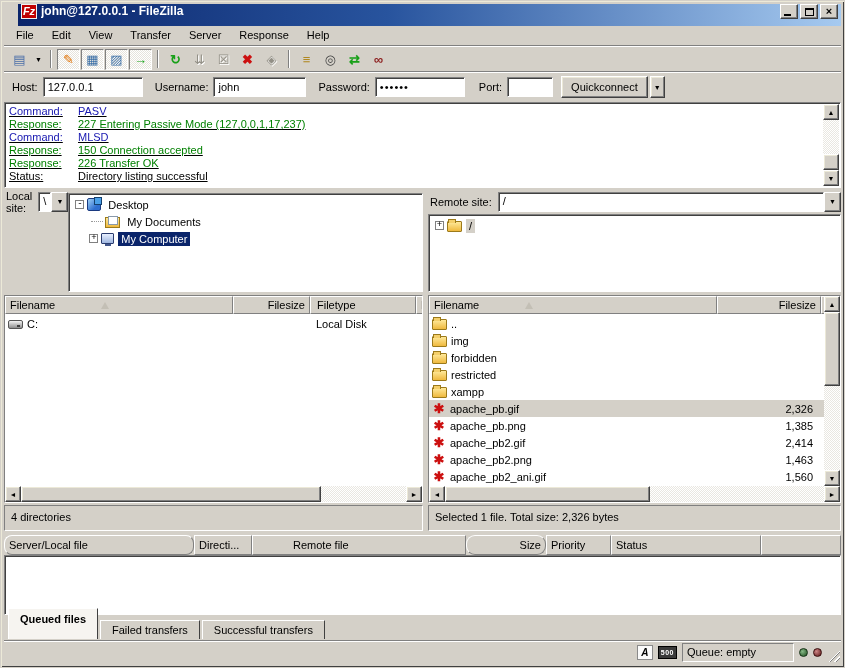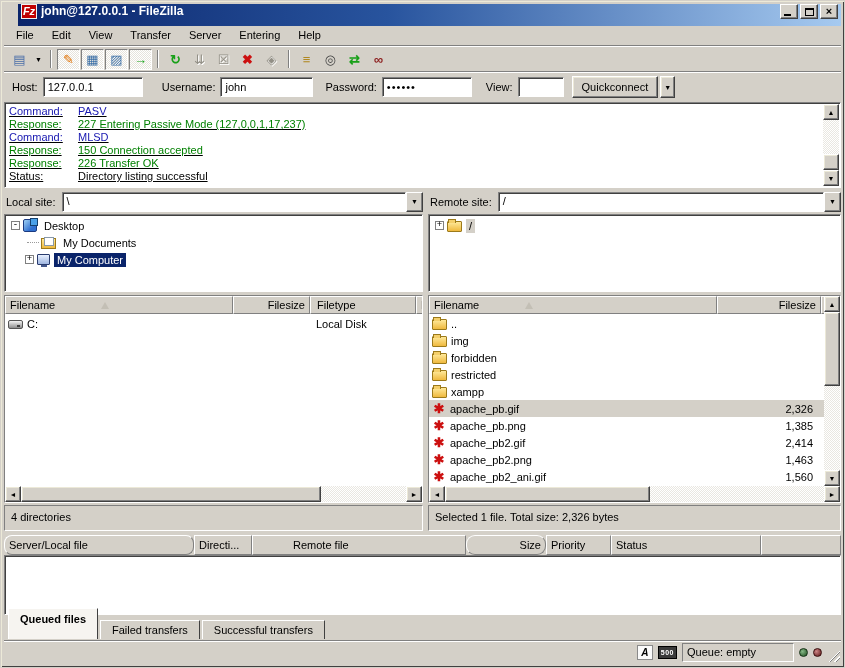--- a/index.html
+++ b/index.html
@@ -79,21 +79,21 @@
     height:31px; flex:0 0 31px;
     border-top:1px solid #808080; box-shadow: inset 0 1px 0 #fff;
     display:flex; align-items:center; padding-left:8px; white-space:nowrap;
   }
   .qlabel { margin-right:5px; }
   .field {
     height:20px; background:#fff; border:1px solid; border-color:#808080 #fff #fff #808080;
     box-shadow: inset 1px 1px 0 #404040;
     padding:2px 4px; font-family:"Liberation Sans",sans-serif; font-size:11px;
   }
-  .f-host { width:100px; margin-right:19px; }
+  .f-host { width:100px; margin-right:12px; }
   .f-user { width:93px; margin-right:12px; }
   .f-pass { width:90px; margin-right:14px; letter-spacing:1px; }
   .f-port { width:46px; margin-right:8px; }
   .qbtn {
     height:22px; padding:0 9px; background:#d4d0c8;
     border:1px solid; border-color:#fff #404040 #404040 #fff;
     box-shadow: inset -1px -1px 0 #808080, inset 1px 1px 0 #ece9d8;
     font-size:11px;
   }
   .qbtn-arrow { width:15px; padding:0; margin-left:2px; font-size:7px; }
@@ -128,21 +128,21 @@
     box-shadow: inset -1px -1px 0 #808080, inset 1px 1px 0 #ece9d8;
   }
   .sb-v { width:16px; display:flex; flex-direction:column; }
   .sb-h { height:16px; flex:0 0 16px; display:flex; }
   .log-sb { position:absolute; top:1px; right:1px; bottom:1px; }
   .log-sb .spacer { flex:1; }
   .log-sb .sb-thumb { height:16px; }
   
   .panes { display:flex; gap:5px; margin-top:3px; }
   .panes.treerow { flex:0 0 101px; height:101px; }
-  .pane-left { width:419px; flex:0 0 419px; display:flex; flex-direction:column;justify-content:center; }
+  .pane-left { width:419px; flex:0 0 419px; display:flex; flex-direction:row;justify-content:center; }
   .pane-right { flex:1; display:flex; flex-direction:column; }
   .site-row { height:21px; flex:0 0 21px; display:flex; align-items:center; }
   .site-label { padding:0 6px 0 2px; }
   .combo { flex:1; height:20px; display:flex; }
   .combo-value {
     flex:1; background:#fff; border:1px solid; border-color:#808080 #fff #fff #808080;
     box-shadow: inset 1px 1px 0 #404040; padding:2px 4px;
   }
   .combo-btn {
     width:17px; background:#d4d0c8; border:1px solid; border-color:#fff #404040 #404040 #fff;
@@ -288,21 +288,21 @@
         </span>
     </span>
   </div>
 
   <div class="menubar">
     <span class="menu-item">File</span>
     <span class="menu-item">Edit</span>
     <span class="menu-item">View</span>
     <span class="menu-item">Transfer</span>
     <span class="menu-item">Server</span>
-    <span class="menu-item">Entering</span>
+    <span class="menu-item">Response</span>
     <span class="menu-item">Help</span>
   </div>
 
   <div class="toolbar">
     <span class="tbtn">
         <span class="glyph c-sitemgr">▤</span>
       </span>
     <span class="tbtn narrow">
         <span class="glyph">▼</span>
       </span>
@@ -350,21 +350,21 @@
       </span>
   </div>
 
   <div class="quickbar">
     <span class="qlabel">Host:</span>
     <input class="field f-host" value="127.0.0.1" style="">
     <span class="qlabel">Username:</span>
     <input class="field f-user" value="john" style="">
     <span class="qlabel">Password:</span>
     <input class="field f-pass" value="••••••" style="">
-    <span class="qlabel">View:</span>
+    <span class="qlabel">Port:</span>
     <input class="field f-port" value="" style="">
     <button class="qbtn">Quickconnect</button>
     <button class="qbtn qbtn-arrow">▼</button>
   </div>
 
   <div class="log">
     <div class="log-line">
         <span class="log-label t-cmd">Command:</span>
         <span class="t-cmd">PASV</span>
       </div>

